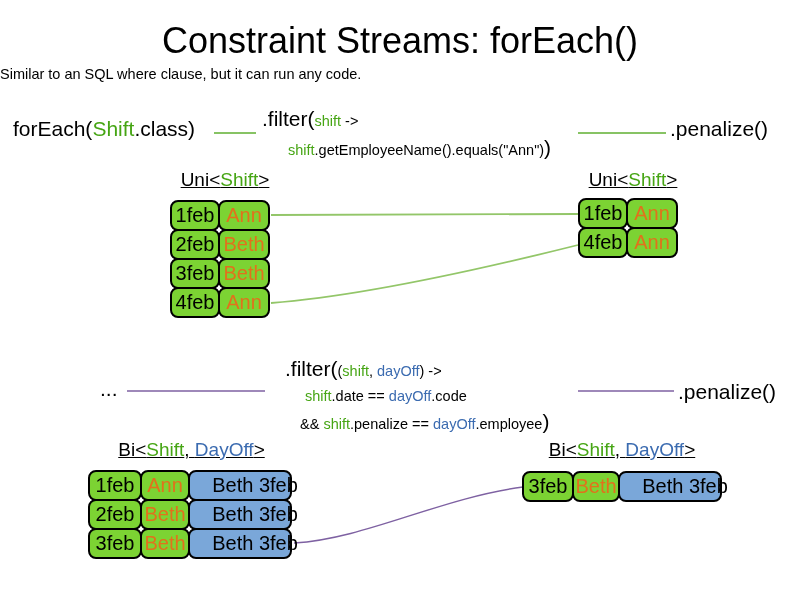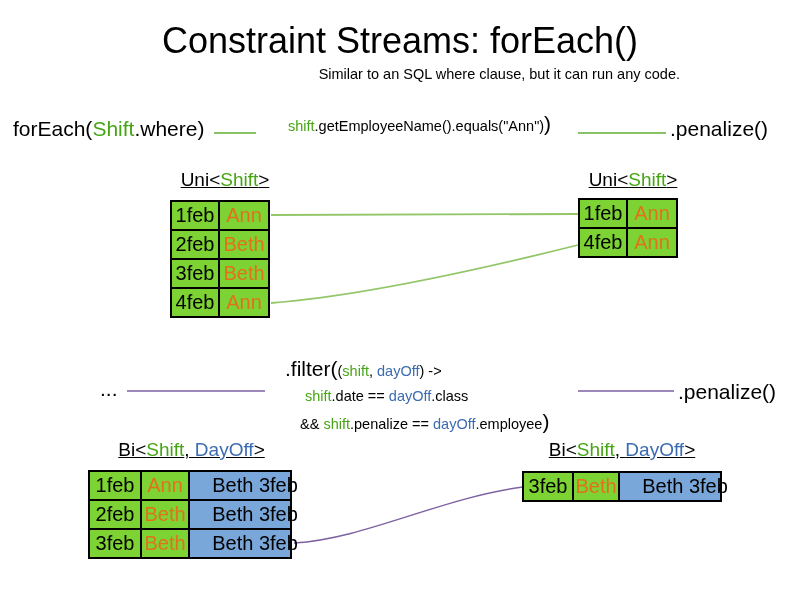--- a/index.html
+++ b/index.html
@@ -2,33 +2,33 @@
 <html><head>
 <meta charset="utf-8">
 <style>
   html,body { margin:0; padding:0; background:#fff; }
   .slide {
     position:relative; width:800px; height:600px; background:#ffffff;
     font-family:"Liberation Sans", sans-serif; color:#000; overflow:hidden;
   }
   .abs { position:absolute; white-space:nowrap; }
   .title { top:20px; left:0; width:800px; text-align:center; font-size:36px; }
-  .subtitle { top:66px; left:0; width:680px; text-align:right; font-size:14.5px; }
+  .subtitle { top:66px; left:0; width:680px; text-align:left; font-size:14.5px; }
   .big { font-size:21px; }
   .small { font-size:14.5px; }
   .green { color:#46a514; }
   .blue  { color:#3b6bb0; }
   .label { font-size:19px; text-align:center;text-decoration:underline; }
   .codeblock .cline { white-space:nowrap; }
   svg.connectors { position:absolute; top:0; left:0; pointer-events:none; }
 
   .trow { display:flex; }
   .trow + .trow { margin-top:-2px;text-align:right; }
   .cell {
-    box-sizing:border-box; height:31px; border:2px solid #000; border-radius:0;
+    box-sizing:border-box; height:31px; border:2px solid #000; border-radius:8px;
     display:flex; align-items:center; justify-content:center;
     font-size:20px; background:#7cd333;
   }
   .cell + .cell { margin-left:-2px; }
   .cell.date { width:54px; color:#000; }
   .cell.name { width:50px; color:#e2711c; }
   .cell.pair { width:104px; background:#7aa7d9; color:#000;padding-left:30px; }
   .uni .cell.date { width:50px; }
   .uni .cell.name { width:52px; }
 </style>
@@ -44,24 +44,27 @@
     <line x1="214" y1="133" x2="256" y2="133" stroke="#5faf30" stroke-width="1.6"></line>
     <line x1="578" y1="133" x2="666" y2="133" stroke="#5faf30" stroke-width="1.6"></line>
     <line x1="271" y1="215" x2="578" y2="214" stroke="#93c669" stroke-width="1.8"></line>
     <path d="M271,303 C350,297 470,272 578,245" fill="none" stroke="#93c669" stroke-width="1.8"></path>
     <line x1="127" y1="391" x2="265" y2="391" stroke="#7e61a2" stroke-width="1.4"></line>
     <line x1="578" y1="391" x2="674" y2="391" stroke="#7e61a2" stroke-width="1.4"></line>
     <path d="M294,543 C365,539 440,498 523,487" fill="none" stroke="#7e61a2" stroke-width="1.4"></path>
   </svg>
 
   <div class="abs big" style="left:13px; top:117px;">
-    <span>forEach(</span><span class="green">Shift</span><span>.where)</span>
+    <span>forEach(</span><span class="green">Shift</span><span>.class)</span>
   </div>
 
   <div class="abs codeblock" style="left:262px; top:107px;">
+    <div class="cline">
+      <span class="big">.filter(</span><span class="small green">shift</span><span class="small"> -&gt;</span>
+    </div>
     <div class="cline" style="margin-left:26px; margin-top:5px;">
       <span class="small green">shift</span><span class="small">.getEmployeeName().equals("Ann")</span><span class="big">)</span>
     </div>
   </div>
 
   <div class="abs big" style="left:670px; top:117px;">.penalize()</div>
 
   <div class="abs label" style="left:170px; top:169px; width:110px;">
     <span>Uni&lt;</span><span class="green">Shift</span><span>&gt;</span>
   </div>
@@ -99,21 +102,21 @@
     </div>
   </div>
 
   <div class="abs big" style="left:100px; top:377px;">...</div>
 
   <div class="abs codeblock" style="left:285px; top:357px;">
     <div class="cline">
       <span class="big">.filter(</span><span class="small">(</span><span class="small green">shift</span><span class="small">, </span><span class="small blue">dayOff</span><span class="small">)</span><span class="small"> -&gt;</span>
     </div>
     <div class="cline small" style="margin-left:20px; margin-top:7px;">
-      <span class="green">shift</span><span>.date == </span><span class="blue">dayOff</span><span>.class</span>
+      <span class="green">shift</span><span>.date == </span><span class="blue">dayOff</span><span>.code</span>
     </div>
     <div class="cline small" style="margin-left:15px; margin-top:6px;">
       <span>&amp;&amp; </span><span class="green">shift</span><span>.penalize == </span><span class="blue">dayOff</span><span>.employee</span><span class="big">)</span>
     </div>
   </div>
 
   <div class="abs big" style="left:678px; top:380px;">.penalize()</div>
 
   <div class="abs label" style="left:88px; top:439px; width:207px;">
     <span>Bi&lt;</span><span class="green">Shift</span><span>, </span><span class="blue">DayOff</span><span>&gt;</span>

